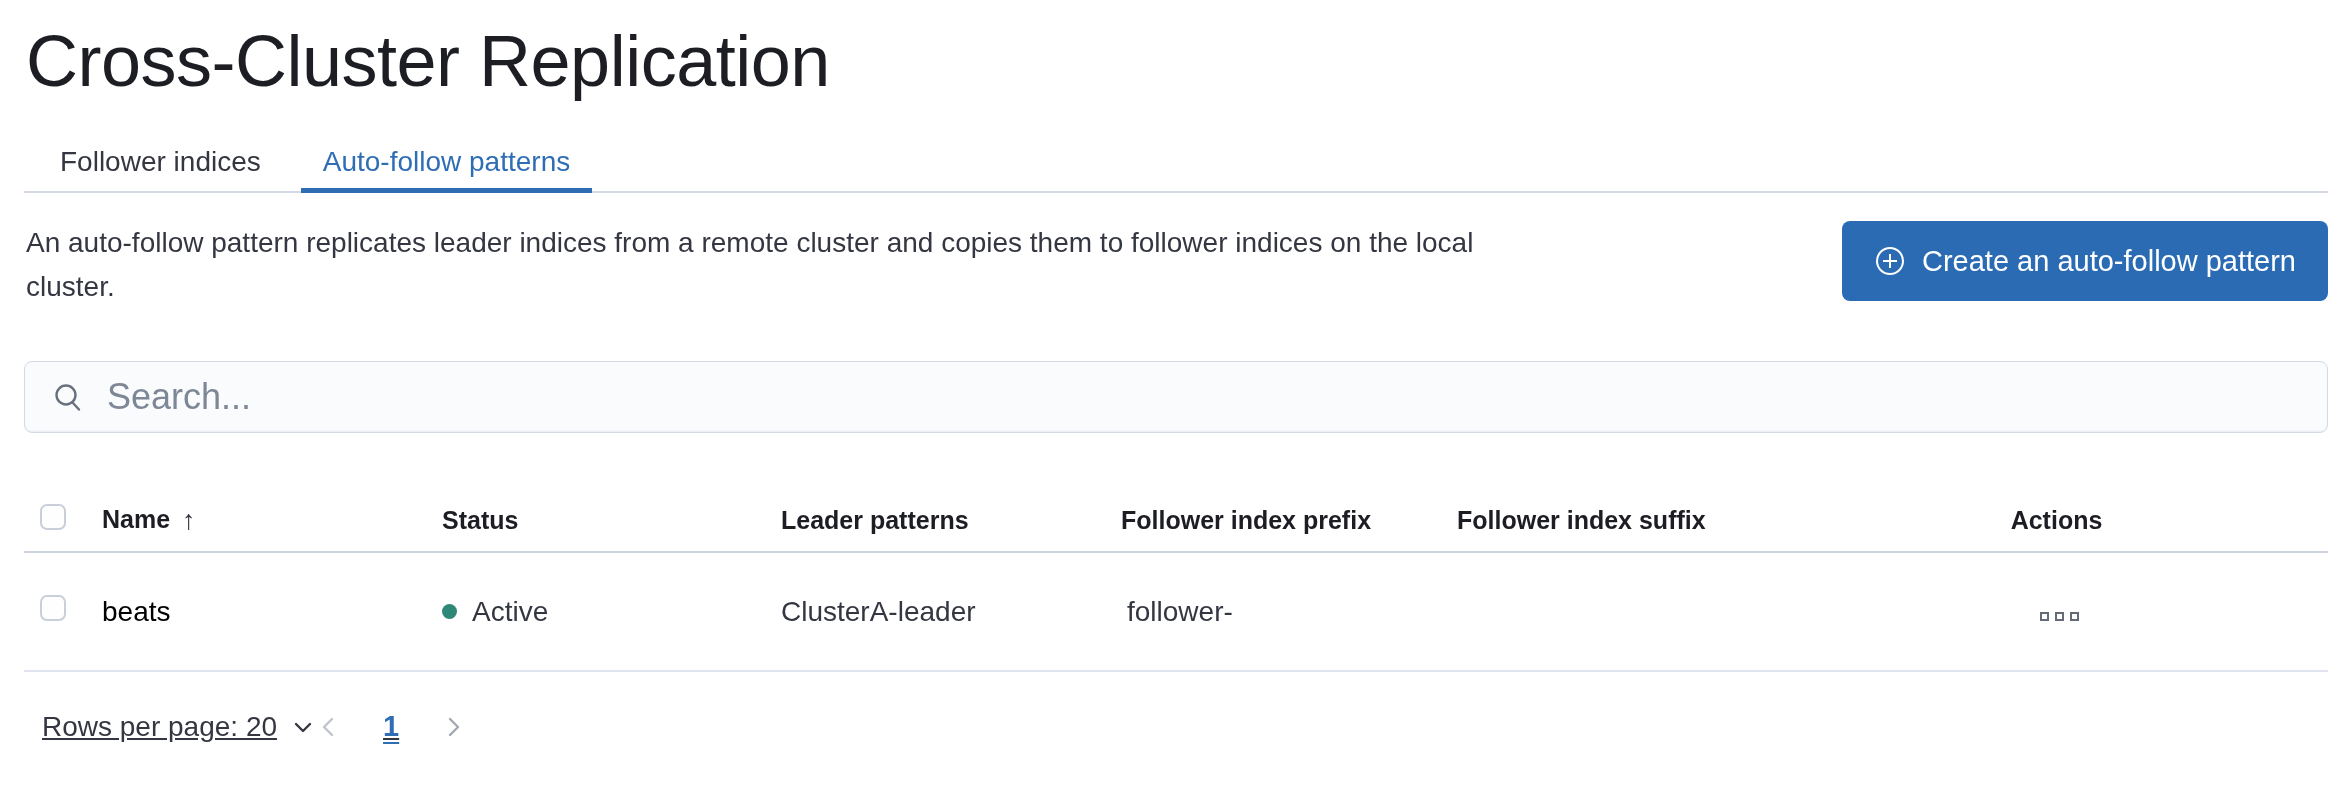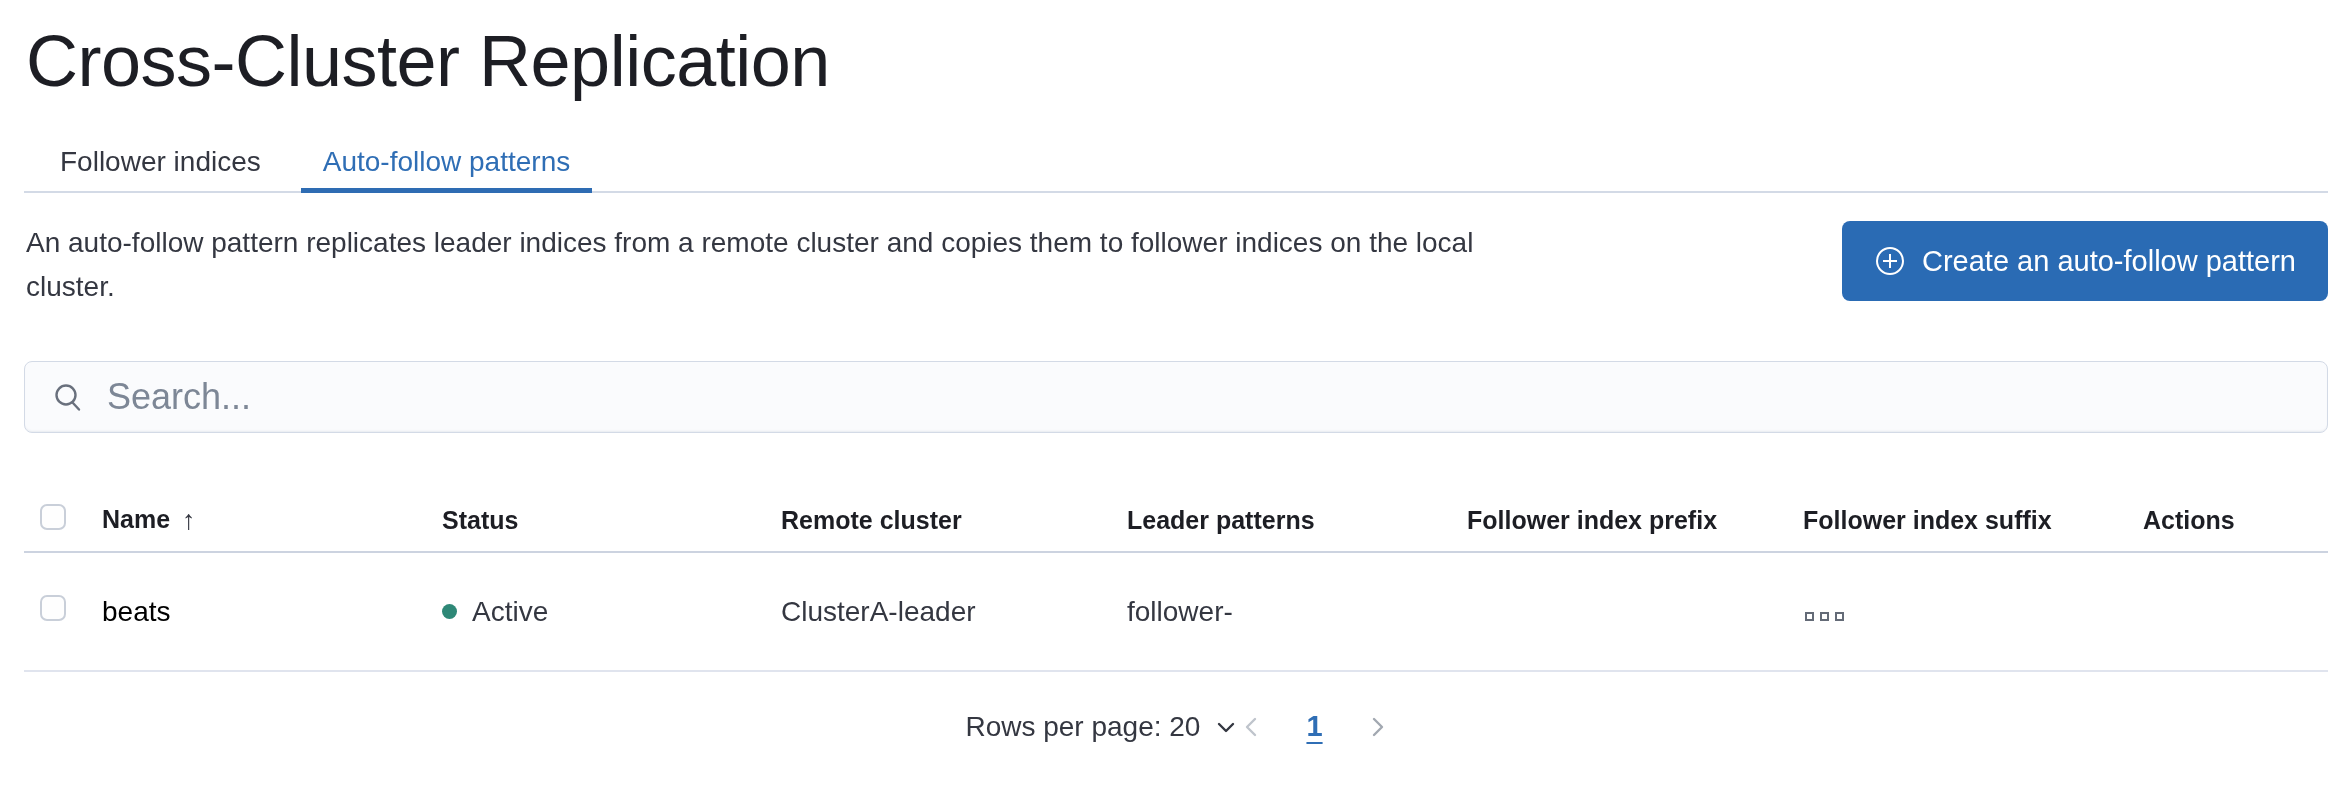--- a/index.html
+++ b/index.html
@@ -117,21 +117,21 @@
     border-bottom: 2px solid #e0e4ee;
     font-size: 28px;
   }
   .c-check  { width: 62px;  flex: none; }
   .c-name   { width: 340px; flex: none; display: flex; gap: 12px; }
   .c-status { width: 339px; flex: none; display: flex; align-items: center; }
   .c-remote { width: 346px; flex: none; }
   .c-leader { width: 340px; flex: none; padding-right: 30px; line-height: 42px; }
   .c-prefix { width: 336px; flex: none; }
   .c-suffix { width: 340px; flex: none; }
-  .c-actions{ flex: 1; text-align: left; padding-right: 12px; }
+  .c-actions{ flex: 1; text-align: center; padding-right: 12px; }
 
   .checkbox {
     width: 26px; height: 26px;
     border: 2px solid #c9cfd9;
     border-radius: 7px;
     background: #fefefe;
     display: inline-block;
     cursor: pointer;
   }
   .sort-arrow { font-size: 27px; font-weight: 400; color: #343741; }
@@ -152,23 +152,24 @@
   }
   .actions-btn .sq {
     width: 9px; height: 9px;
     border: 2px solid #646b77;
     display: inline-block;
   }
 
   
   .footer {
     display: flex;
-    justify-content: center;
+    justify-content: flex-start;
     align-items: center;
     padding: 38px 14px 0 18px;
+    text-decoration: underline;
   }
   .rows-per-page {
     display: flex;
     align-items: center;
     gap: 14px;
     font-size: 28px;
     color: #343741;
     cursor: pointer;
   }
   .pagination {
@@ -226,21 +227,20 @@
 
     <div class="trow thead">
       <div class="c-check">
         <span class="checkbox"></span>
       </div>
       <div class="c-name">
         <span>Name</span>
         <span class="sort-arrow">↑</span>
       </div>
       <div class="c-status">Status</div>
-      <div class="c-remote">Remote cluster</div>
       <div class="c-leader">Leader patterns</div>
       <div class="c-prefix">Follower index prefix</div>
       <div class="c-suffix">Follower index suffix</div>
       <div class="c-actions">Actions</div>
     </div>
 
     <div class="trow tbody-row">
       <div class="c-check">
         <span class="checkbox"></span>
       </div>

